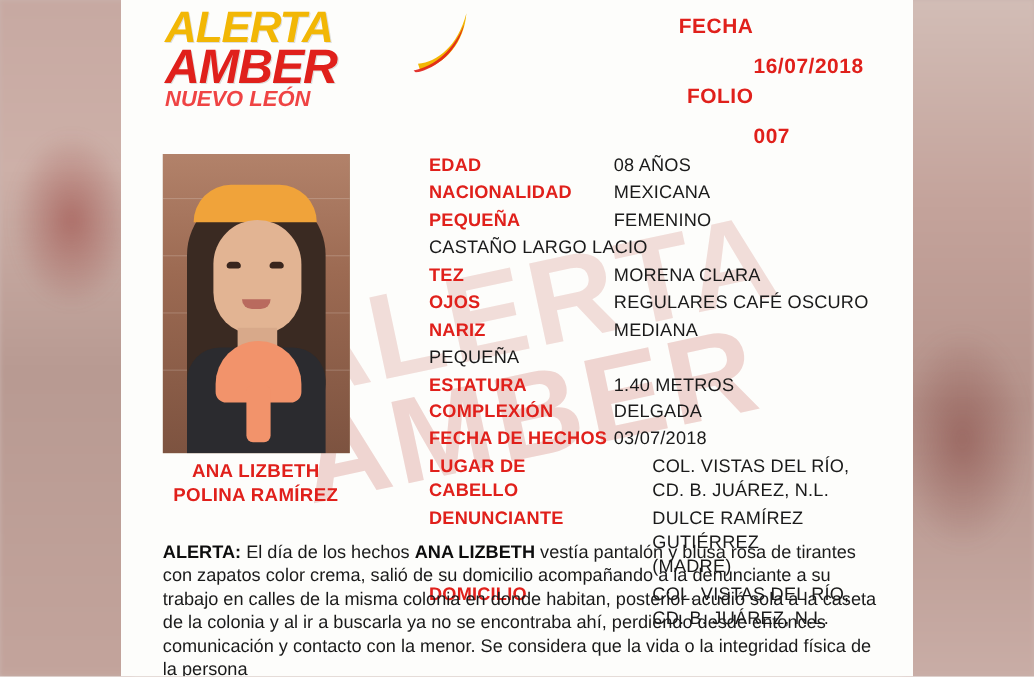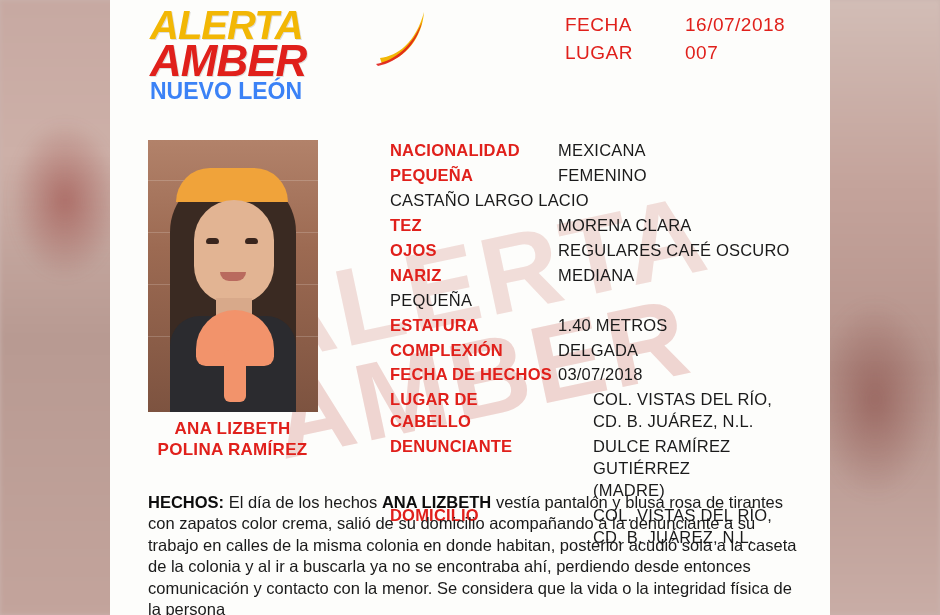--- a/index.html
+++ b/index.html
@@ -97,48 +97,50 @@
     font-size: 44px;
     font-weight: bold;
     font-style: italic;
     color: #e0201b;
     letter-spacing: -1px;
     line-height: 0.95;
     margin-top: -4px;
     text-shadow: 1px 1px 0 rgba(0,0,0,.12);
   }
   .logo .l3 {
-    font-size: 23px;
-    font-weight: bold;
-    color: #3b82f6;
+    font-size: 20px;
+    font-weight: bold;
+    font-style: italic;
+    color: #ef4444;
     letter-spacing: 0px;
     line-height: 1;
     margin-top: -2px;
   }
   .logo .swoosh {
     position: absolute;
     right: -18px;
     top: 2px;
     width: 56px;
     height: 58px;
   }
 
   
   .hdr-fields {
     position: absolute;
     left: 455px;
     top: 14px;
     font-size: 19px;
     color: #e0201b;
-    font-weight: normal;
+    font-weight: bold;
     letter-spacing: .5px;
+    text-align: right;
   }
   .hdr-row { display: flex; margin-bottom: 6px; }
   .hdr-label { width: 120px; }
-  .hdr-value { color: #e0201b; }
+  .hdr-value { color: #e0201b; margin-top: 36px; }
 
   
   .photo-wrap {
     position: absolute;
     left: 38px;
     top: 140px;
     width: 170px;
     height: 272px;
     overflow: hidden;
     background: #9c7b5c;
@@ -297,21 +299,21 @@
       <div class="l2">AMBER</div>
       <div class="l3">NUEVO LEÓN</div>
     </div>
 
     <div class="hdr-fields">
       <div class="hdr-row">
         <div class="hdr-label">FECHA</div>
         <div class="hdr-value">16/07/2018</div>
       </div>
       <div class="hdr-row">
-        <div class="hdr-label">LUGAR</div>
+        <div class="hdr-label">FOLIO</div>
         <div class="hdr-value">007</div>
       </div>
     </div>
 
     <div class="photo-wrap">
       <div class="photo-bg"></div>
       <div class="brickline" style="top:40px"></div>
       <div class="brickline" style="top:92px"></div>
       <div class="brickline" style="top:144px"></div>
       <div class="brickline" style="top:196px"></div>
@@ -327,20 +329,24 @@
       <div class="scarf-tail"></div>
     </div>
 
     <div class="photo-caption">
       <div>ANA LIZBETH</div>
       <div>POLINA RAMÍREZ</div>
     </div>
 
     <div class="details">
       <div class="d-row">
+        <div class="d-label">EDAD</div>
+        <div class="d-value">08 AÑOS</div>
+      </div>
+      <div class="d-row">
         <div class="d-label">NACIONALIDAD</div>
         <div class="d-value">MEXICANA</div>
       </div>
       <div class="d-row">
         <div class="d-label">PEQUEÑA</div>
         <div class="d-value">FEMENINO</div>
       </div>
       <div class="d-row">
         <div class="d-value">CASTAÑO LARGO LACIO</div>
       </div>
@@ -388,20 +394,20 @@
       <div class="d-row">
         <div class="d-label">DOMICILIO</div>
         <div class="d-value">
           <span class="sub">COL. VISTAS DEL RÍO,</span>
           <span class="sub">CD. B. JUÁREZ, N.L.</span>
         </div>
       </div>
     </div>
 
     <div class="facts">
-      <span class="kw">HECHOS:</span>
+      <span class="kw">ALERTA:</span>
       <span>El día de los hechos</span>
       <span class="kw">ANA LIZBETH</span>
       <span>vestía pantalón y blusa rosa de tirantes con zapatos color crema, salió de su domicilio acompañando a la denunciante a su trabajo en calles de la misma colonia en donde habitan, posterior acudió sola a la caseta de la colonia y al ir a buscarla ya no se encontraba ahí, perdiendo desde entonces comunicación y contacto con la menor. Se considera que la vida o la integridad física de la persona</span>
     </div>
 
   </div>
 </div>
 
 </body></html>

